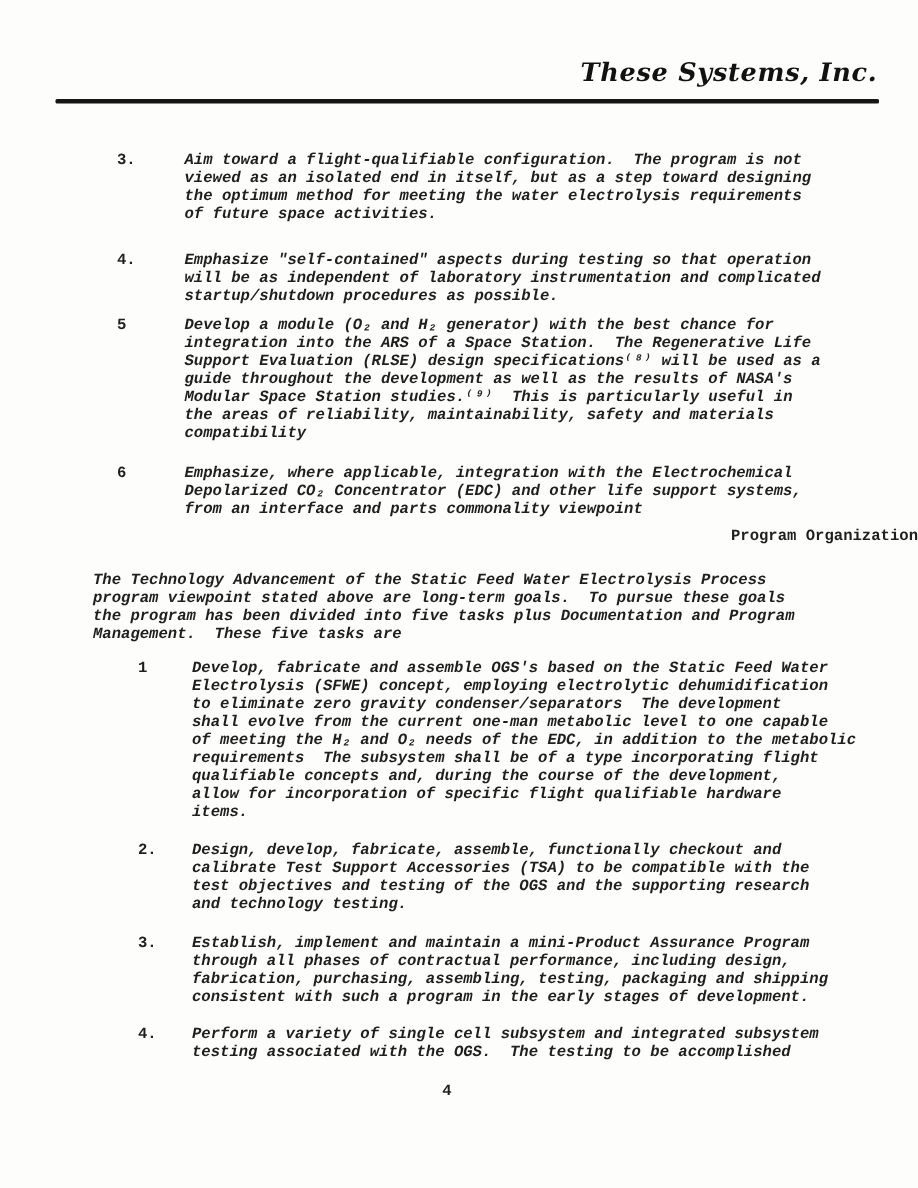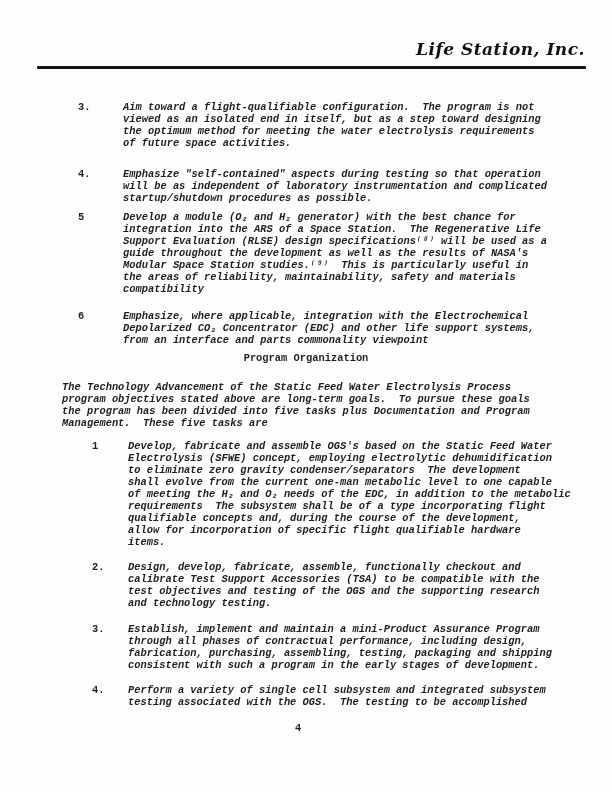--- a/index.html
+++ b/index.html
@@ -55,41 +55,41 @@
   .list-b .num { flex: none; width: 36px; }
   .txt, .para {
     white-space: pre;
     font-style: italic;
   }
   .heading {
     position: absolute;
     top: 352px;
     left: 0;
     width: 612px;
-    text-align: center;
+    text-align: right;
   }
   .intro {
     position: absolute;
     top: 381px;
     left: 62px;
   }
   .page-number {
     position: absolute;
     top: 722px;
     left: 0;
     width: 596px;
     text-align: center;
   }
 </style>
 </head>
 <body>
 
 <div class="page">
 
-  <div class="company">Life Station, Inc.</div>
+  <div class="company">These Systems, Inc.</div>
   <div class="rule"></div>
 
   <div class="li list-a mono" style="top:101px">
     <span class="num">3.</span>
     <span class="txt">Aim toward a flight-qualifiable configuration.  The program is not
 viewed as an isolated end in itself, but as a step toward designing
 the optimum method for meeting the water electrolysis requirements
 of future space activities.</span>
   </div>
   <div class="li list-a mono" style="top:168px">
@@ -111,21 +111,21 @@
   <div class="li list-a mono" style="top:310px">
     <span class="num">6</span>
     <span class="txt">Emphasize, where applicable, integration with the Electrochemical
 Depolarized CO₂ Concentrator (EDC) and other life support systems,
 from an interface and parts commonality viewpoint</span>
   </div>
 
   <div class="heading mono">Program Organization</div>
 
   <div class="intro mono para">The Technology Advancement of the Static Feed Water Electrolysis Process
-program objectives stated above are long-term goals.  To pursue these goals
+program viewpoint stated above are long-term goals.  To pursue these goals
 the program has been divided into five tasks plus Documentation and Program
 Management.  These five tasks are</div>
 
   <div class="li list-b mono" style="top:440px">
     <span class="num">1</span>
     <span class="txt">Develop, fabricate and assemble OGS's based on the Static Feed Water
 Electrolysis (SFWE) concept, employing electrolytic dehumidification
 to eliminate zero gravity condenser/separators  The development
 shall evolve from the current one-man metabolic level to one capable
 of meeting the H₂ and O₂ needs of the EDC, in addition to the metabolic

